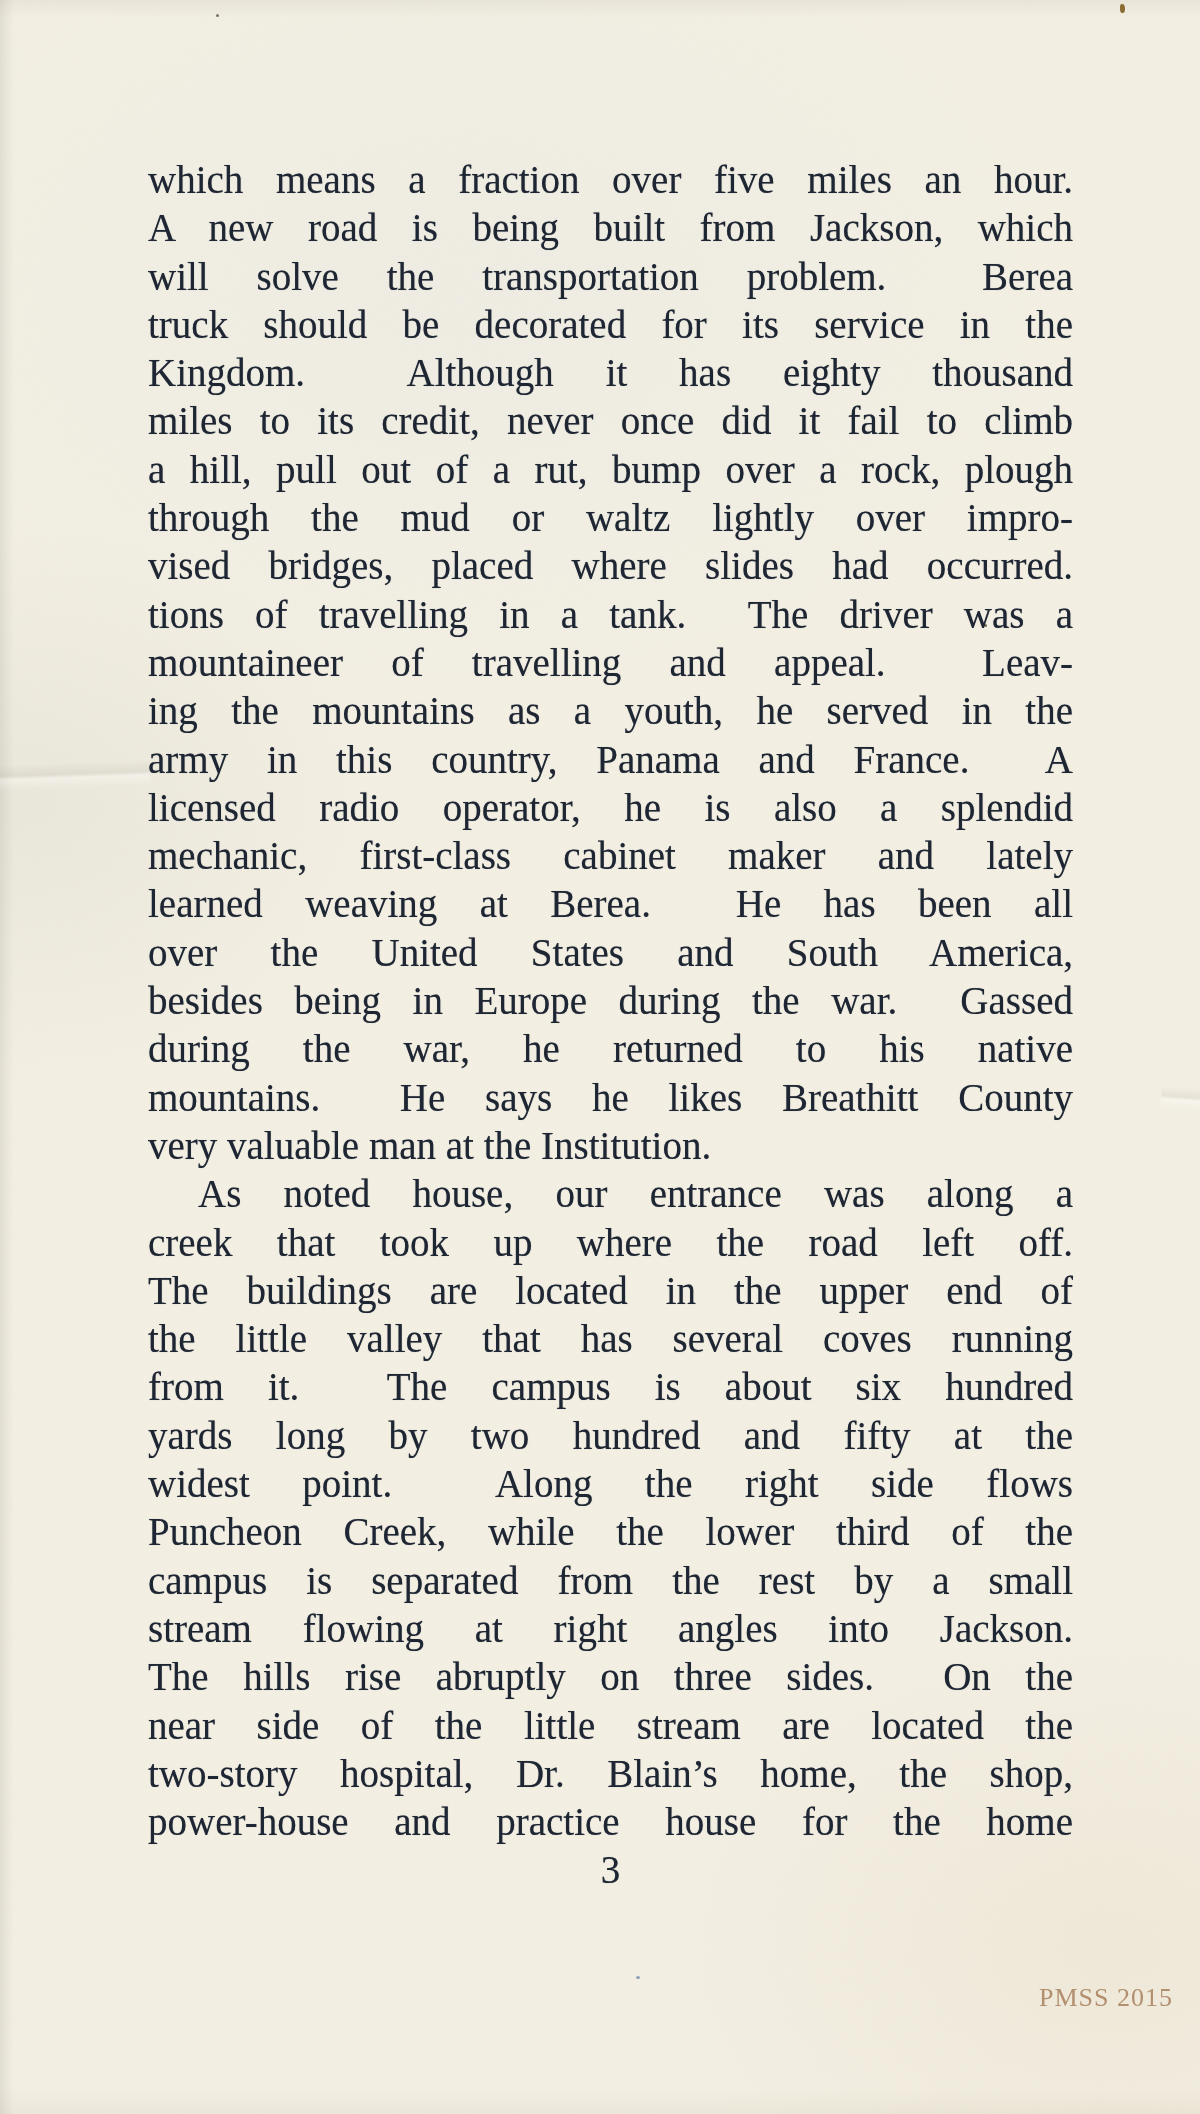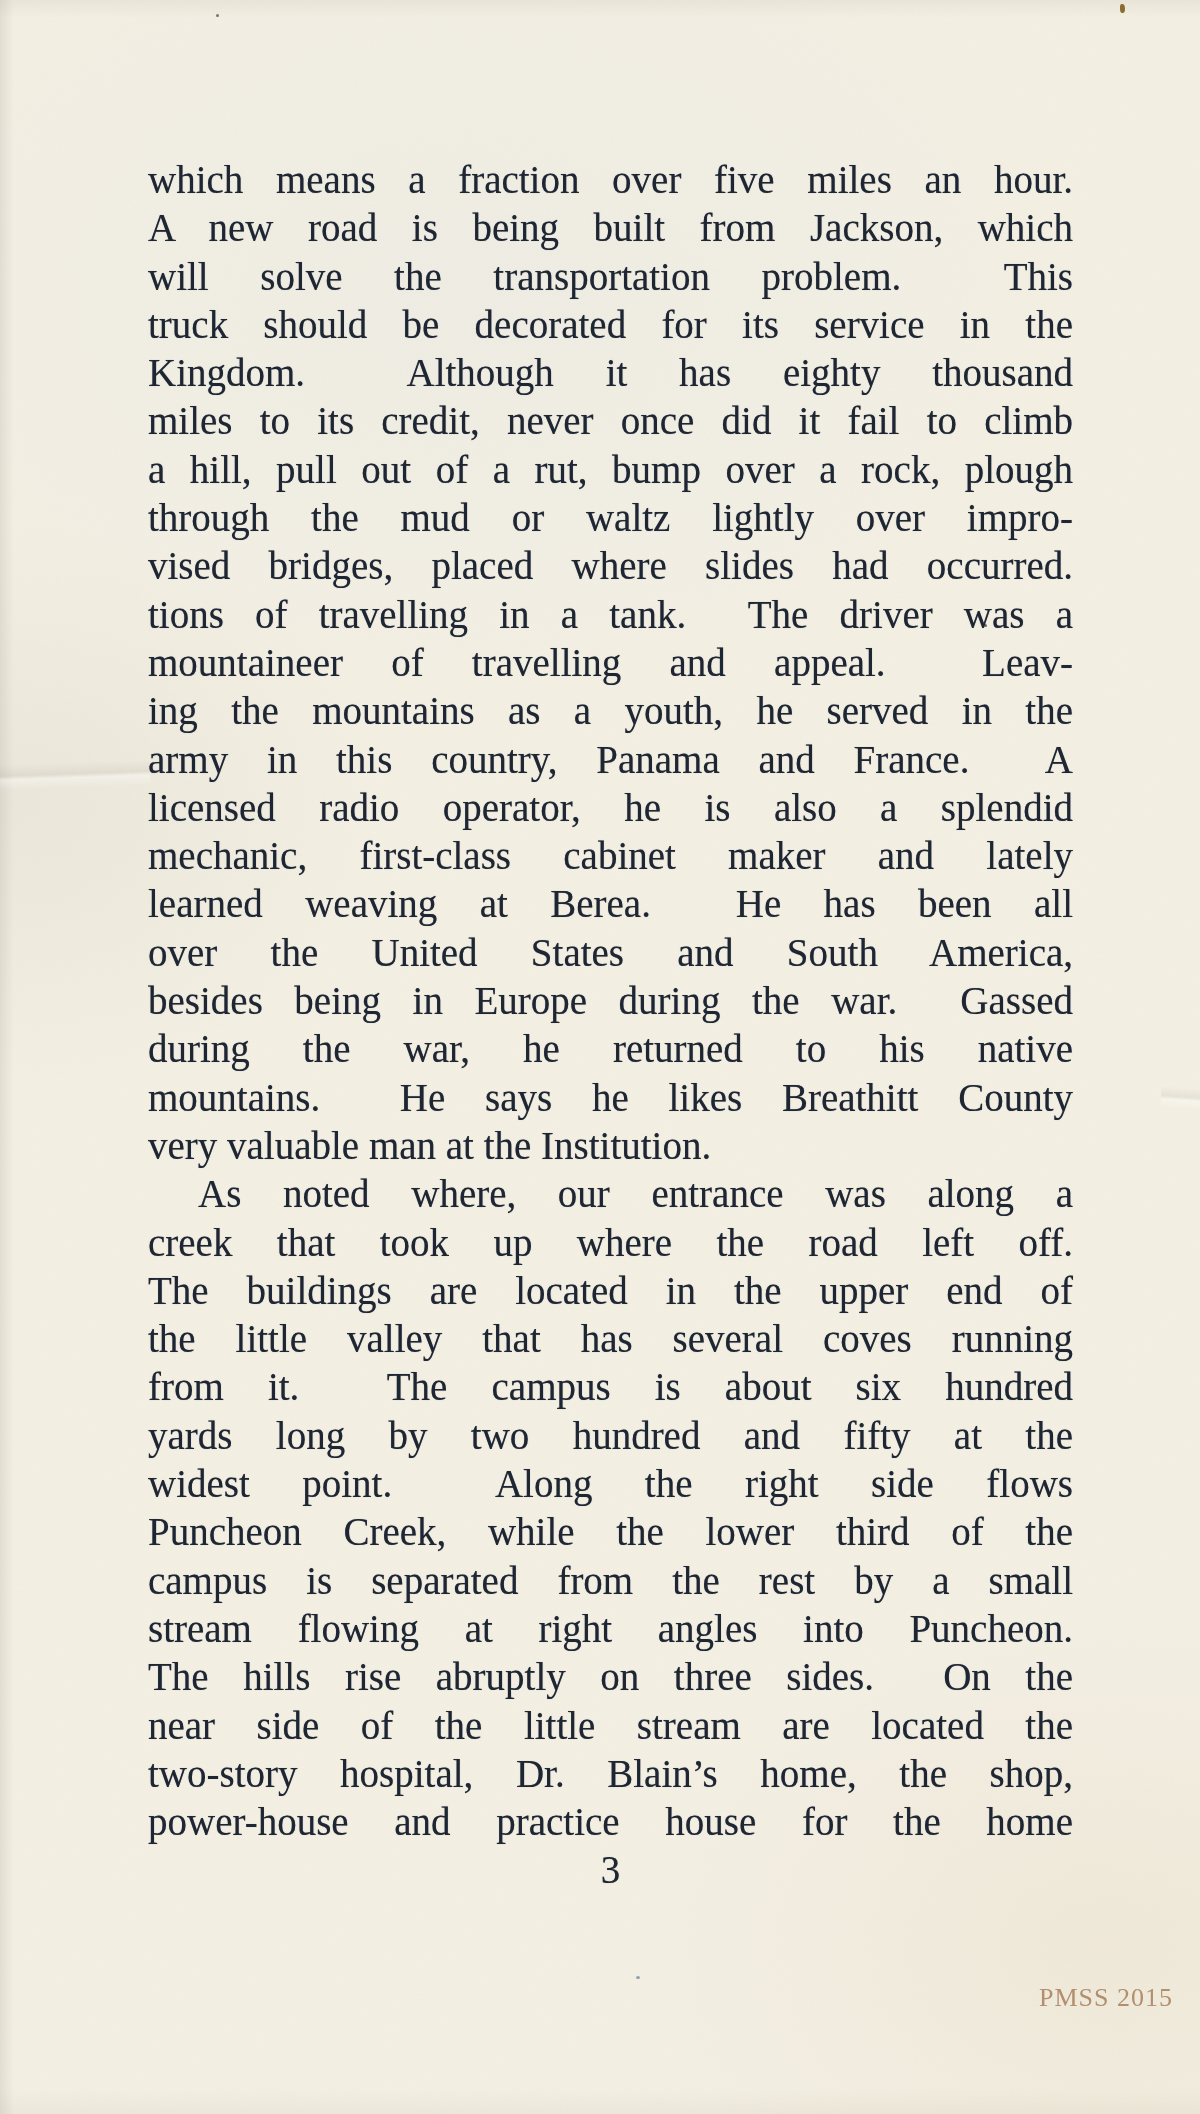--- a/index.html
+++ b/index.html
@@ -100,21 +100,21 @@
   <div class="speck s1"></div>
   <div class="speck s2"></div>
   <div class="speck s3"></div>
   <div class="speck s4"></div>
 
   <div class="textblock">
 
     <div class="para">
         <div class="line">which means a fraction over five miles an hour.</div>
         <div class="line">A new road is being built from Jackson, which</div>
-        <div class="line">will solve the transportation problem.  This</div>
+        <div class="line">will solve the transportation problem.  Berea</div>
         <div class="line">truck should be decorated for its service in the</div>
         <div class="line">Kingdom.  Although it has eighty thousand</div>
         <div class="line">miles to its credit, never once did it fail to climb</div>
         <div class="line">a hill, pull out of a rut, bump over a rock, plough</div>
         <div class="line">through the mud or waltz lightly over impro-</div>
         <div class="line">vised bridges, placed where slides had occurred.</div>
       </div>
       <div class="para">
         <div class="line">tions of travelling in a tank.  The driver was a</div>
         <div class="line">mountaineer of travelling and appeal.  Leav-</div>
@@ -123,30 +123,30 @@
         <div class="line">licensed radio operator, he is also a splendid</div>
         <div class="line">mechanic, first-class cabinet maker and lately</div>
         <div class="line">learned weaving at Berea.  He has been all</div>
         <div class="line">over the United States and South America,</div>
         <div class="line">besides being in Europe during the war.  Gassed</div>
         <div class="line">during the war, he returned to his native</div>
         <div class="line">mountains.  He says he likes Breathitt County</div>
         <div class="line loose">very valuable man at the Institution.</div>
       </div>
       <div class="para">
-        <div class="line indent">As noted where, our entrance was along a</div>
+        <div class="line indent">As noted house, our entrance was along a</div>
         <div class="line">creek that took up where the road left off.</div>
         <div class="line">The buildings are located in the upper end of</div>
         <div class="line">the little valley that has several coves running</div>
         <div class="line">from it.  The campus is about six hundred</div>
         <div class="line">yards long by two hundred and fifty at the</div>
         <div class="line">widest point.  Along the right side flows</div>
         <div class="line">Puncheon Creek, while the lower third of the</div>
         <div class="line">campus is separated from the rest by a small</div>
-        <div class="line">stream flowing at right angles into Puncheon.</div>
+        <div class="line">stream flowing at right angles into Jackson.</div>
         <div class="line">The hills rise abruptly on three sides.  On the</div>
         <div class="line">near side of the little stream are located the</div>
         <div class="line">two-story hospital, Dr. Blain’s home, the shop,</div>
         <div class="line">power-house and practice house for the home</div>
       </div>
       <div class="pagenum-row">3</div>
   </div>
 
   <div class="watermark">PMSS 2015</div>
 

